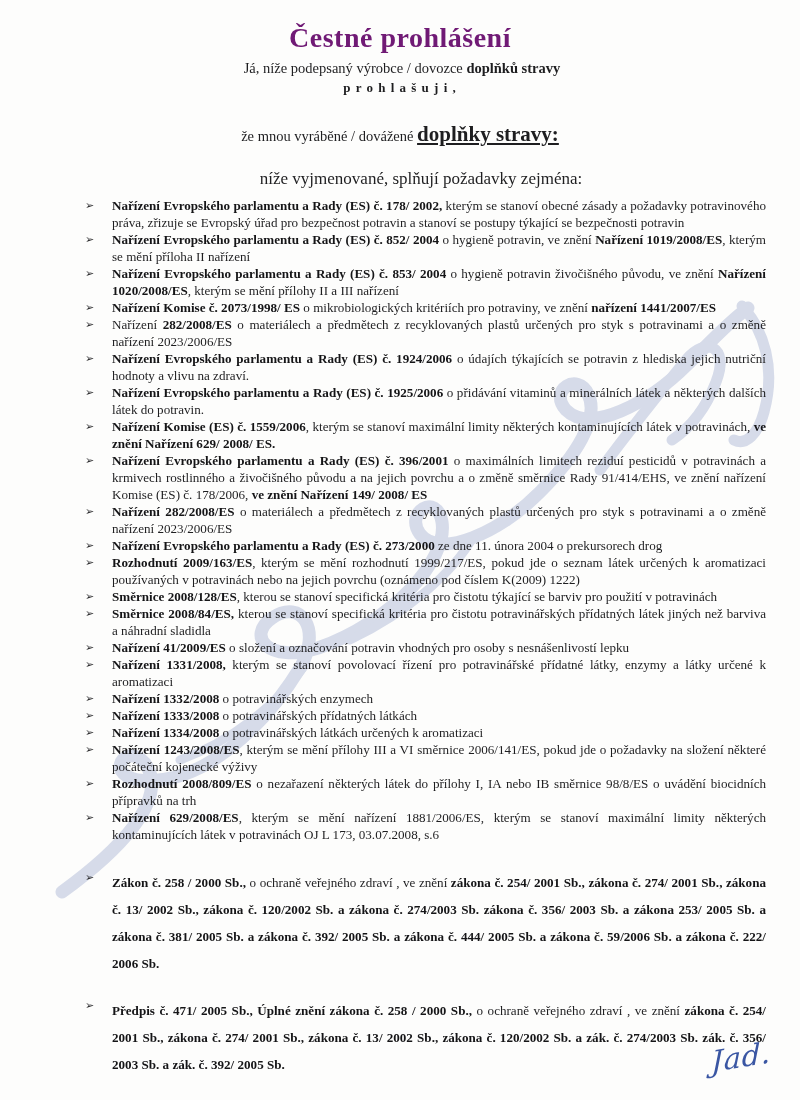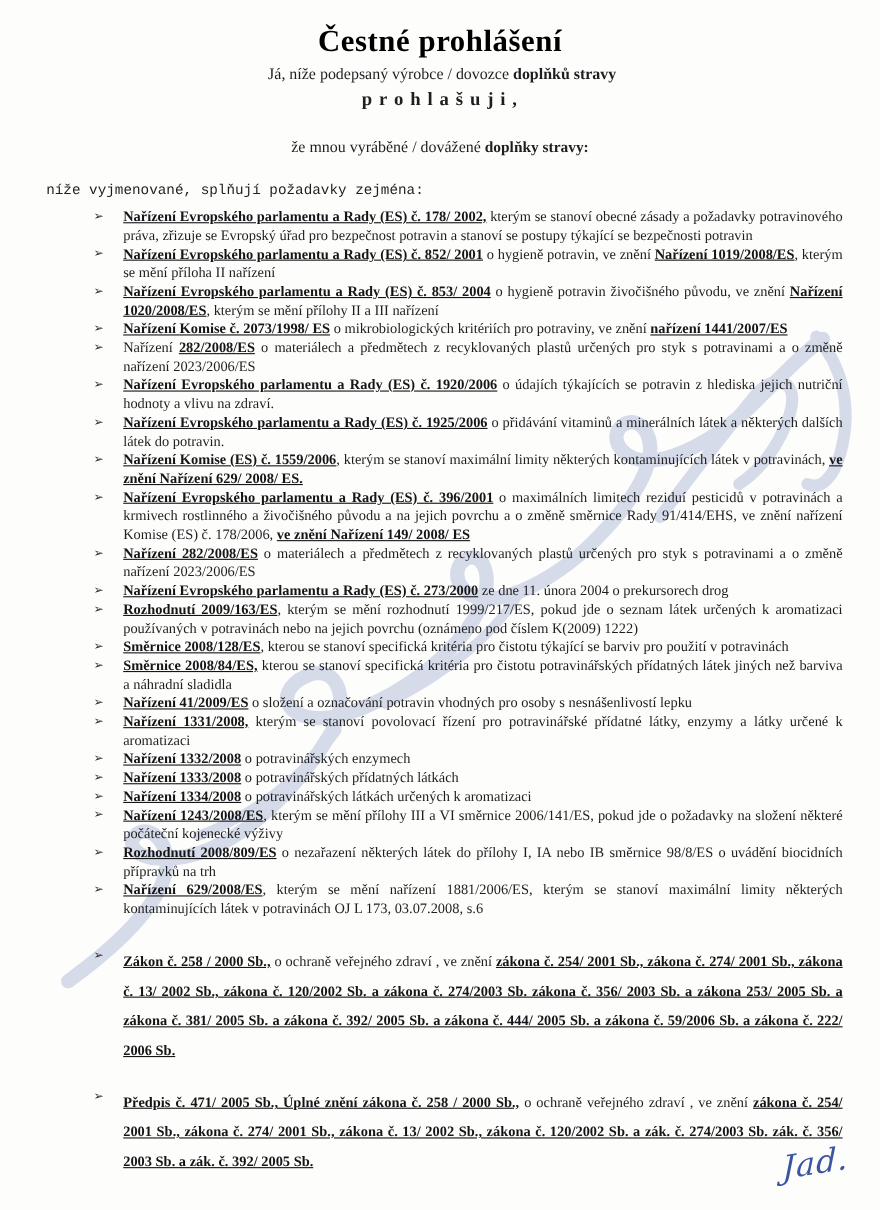--- a/index.html
+++ b/index.html
@@ -13,50 +13,49 @@
   }
   .page{position:absolute;inset:0;}
   .watermark{
     position:absolute;left:0;top:0;width:800px;height:1100px;
     z-index:1;pointer-events:none;
   }
   .content{position:relative;z-index:2;}
   .header{ text-align:center; padding-top:22px; }
   .doc-title{
     font-size:28px;font-weight:bold;letter-spacing:0.5px;
-    margin:0 0 6px 0;color:#000000;
+    margin:0 0 6px 0;color:#701a75;
   }
   .subtitle{ font-size:14.5px; margin:0 0 3px 4px; }
   .subtitle b{ font-weight:bold; }
-  .declare{ font-size:17px; font-weight:bold; margin:2px 0 0 0; letter-spacing:1px;}
+  .declare{ font-size:13px; font-weight:bold; margin:2px 0 0 0; letter-spacing:1px;}
   .lead{ font-size:14.5px; margin:26px 0 0 0; }
   .lead .lead-bold{
-    font-size:14px; font-weight:bold; 
+    font-size:21px; font-weight:bold; text-decoration:underline;
   }
   .intro{
-    font-size:13px; text-align:left;
+    font-size:17px; text-align:center;
     margin:22px 0 0 42px;
-    font-family:Liberation Mono, monospace;
   }
   .reg-list{ margin:8px 0 0 0; padding:0; }
   .item{
     display:flex;
     margin:0 34px 0 85px;
   }
   .bullet{
     flex:none; width:27px;
     font-family:"DejaVu Sans",sans-serif;
     font-size:11px; line-height:17px;
     color:#2a2a2c;
   }
   .item .text{
     flex:1; font-size:13.1px; line-height:17px;
     text-align:justify; color:#1e1e20;
   }
-  .item .text b{ font-weight:bold; color:#151517;text-decoration:underline; }
+  .item .text b{ font-weight:bold; color:#151517; }
   .law-list{ margin-top:26px; }
   .law-item{ margin-bottom:20px; }
   .law-item .text{ line-height:27px; }
   .signature{
     position:absolute; right:28px; bottom:26px; z-index:3;
     font-family:"DejaVu Serif",serif;
     font-style:italic; font-size:29px;
     color:#3a56a3;
     transform:rotate(-9deg) skewX(-10deg);
     letter-spacing:1px;
@@ -88,37 +87,37 @@
 
     <p class="intro">níže vyjmenované, splňují požadavky zejména:</p>
 
     <div class="reg-list">
         <div class="item">
           <span class="bullet">➢</span>
           <span class="text"><b>Nařízení Evropského parlamentu a Rady (ES) č. 178/ 2002,</b> kterým se stanoví obecné zásady a požadavky potravinového práva, zřizuje se Evropský úřad pro bezpečnost potravin a stanoví se postupy týkající se bezpečnosti potravin</span>
         </div>
         <div class="item">
           <span class="bullet">➢</span>
-          <span class="text"><b>Nařízení Evropského parlamentu a Rady (ES) č. 852/ 2001</b> o hygieně potravin, ve znění <b>Nařízení 1019/2008/ES</b>, kterým se mění příloha II nařízení</span>
+          <span class="text"><b>Nařízení Evropského parlamentu a Rady (ES) č. 852/ 2004</b> o hygieně potravin, ve znění <b>Nařízení 1019/2008/ES</b>, kterým se mění příloha II nařízení</span>
         </div>
         <div class="item">
           <span class="bullet">➢</span>
           <span class="text"><b>Nařízení Evropského parlamentu a Rady (ES) č. 853/ 2004</b> o hygieně potravin živočišného původu, ve znění <b>Nařízení 1020/2008/ES</b>, kterým se mění přílohy II a III nařízení</span>
         </div>
         <div class="item">
           <span class="bullet">➢</span>
           <span class="text"><b>Nařízení Komise č. 2073/1998/ ES</b> o mikrobiologických kritériích pro potraviny, ve znění <b>nařízení 1441/2007/ES</b></span>
         </div>
         <div class="item">
           <span class="bullet">➢</span>
           <span class="text">Nařízení <b>282/2008/ES</b> o materiálech a předmětech z recyklovaných plastů určených pro styk s potravinami a o změně nařízení 2023/2006/ES</span>
         </div>
         <div class="item">
           <span class="bullet">➢</span>
-          <span class="text"><b>Nařízení Evropského parlamentu a Rady (ES) č. 1920/2006</b>  o údajích týkajících se potravin z hlediska jejich nutriční hodnoty a vlivu na zdraví.</span>
+          <span class="text"><b>Nařízení Evropského parlamentu a Rady (ES) č. 1924/2006</b>  o údajích týkajících se potravin z hlediska jejich nutriční hodnoty a vlivu na zdraví.</span>
         </div>
         <div class="item">
           <span class="bullet">➢</span>
           <span class="text"><b>Nařízení Evropského parlamentu a Rady (ES) č. 1925/2006</b>  o přidávání vitaminů a minerálních látek a některých dalších látek do potravin.</span>
         </div>
         <div class="item">
           <span class="bullet">➢</span>
           <span class="text"><b>Nařízení Komise (ES) č. 1559/2006</b>, kterým se stanoví maximální limity některých kontaminujících látek v potravinách, <b>ve znění Nařízení 629/ 2008/ ES.</b></span>
         </div>
         <div class="item">

